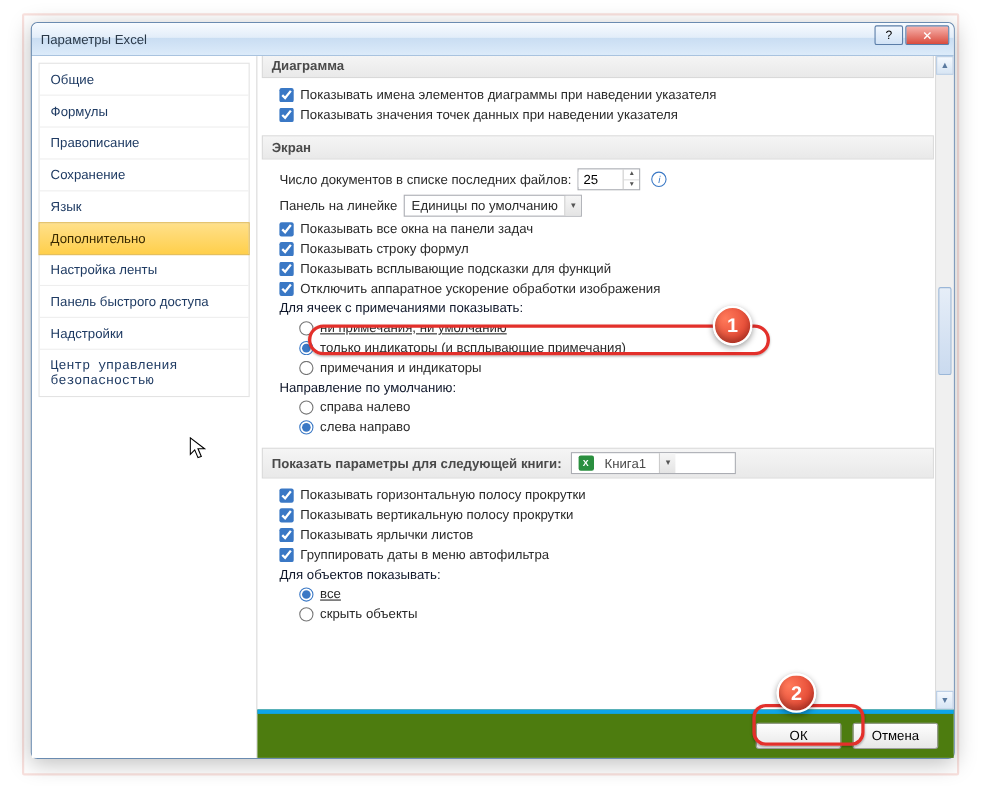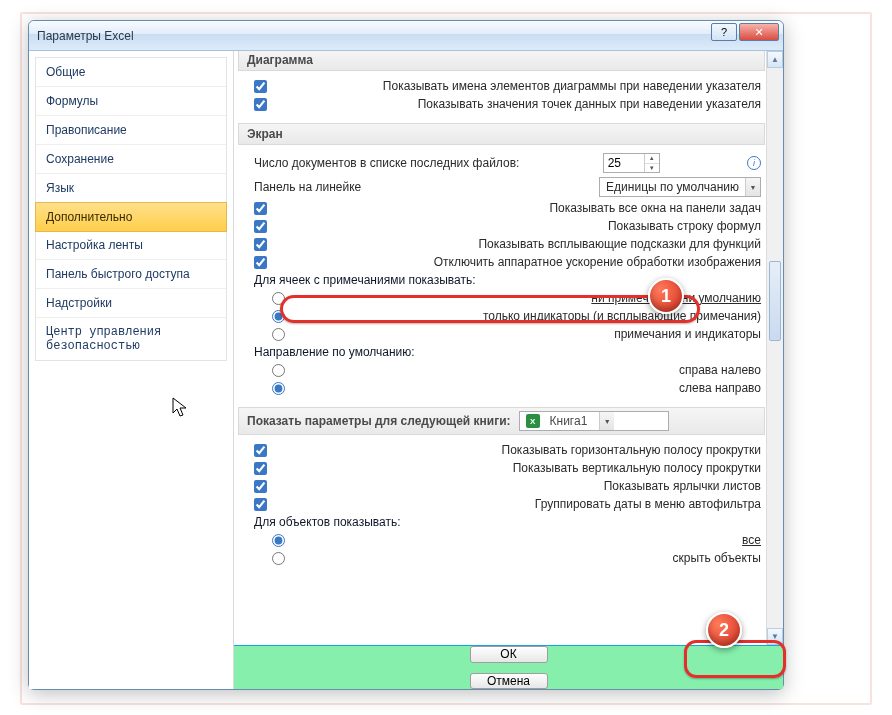--- a/index.html
+++ b/index.html
@@ -1,18 +1,18 @@
 <!DOCTYPE html>
 <html><head>
 <meta charset="utf-8">
 <style>
 * { box-sizing: border-box; margin: 0; padding: 0; font-family: "Segoe UI", Tahoma, sans-serif; font-size: 12px; }
 body { background: #fff; width: 892px; height: 715px; position: relative; overflow: hidden; }
 
-.window { position: absolute; left: 28px; top: 20px; width: 756px; height: 670px; background: #fff; border: 1px solid #6a8bb0; border-radius: 6px; box-shadow: 0 4px 20px rgba(0,0,0,0.25); }
+.window { position: absolute; left: 28px; top: 20px; width: 840px; height: 670px; background: #fff; border: 1px solid #6a8bb0; border-radius: 6px; box-shadow: 0 4px 20px rgba(0,0,0,0.25); }
 .titlebar { height: 30px; background: linear-gradient(#f7fbff, #e2edf9 45%, #c9ddf2 46%, #dcebfa); border-bottom: 1px solid #a9c3df; display: flex; align-items: center; padding: 0 8px; border-radius: 6px 6px 0 0; position: relative; }
 .titlebar .title { font-size: 12px; color: #2b3a4a; }
 .titlebar .btns { position: absolute; right: 4px; top: 2px; display: flex; gap: 2px; }
 .wbtn { width: 26px; height: 18px; border: 1px solid #5a7da8; border-radius: 2px; display: flex; align-items: center; justify-content: center; font-size: 11px; background: linear-gradient(#f3f8fe,#cfe0f3); cursor: pointer; }
 .wbtn.help { background: linear-gradient(#f3f8fe,#d2e3f6); }
 .wbtn.close { background: linear-gradient(#f7b3ad,#d94c3e); color: #fff; width: 40px; }
 
 .body { display: flex; height: calc(100% - 30px); }
 .sidebar { width: 205px; border-right: 1px solid #d9d9d9; padding: 6px; background: #fff; }
 .navlist { border: 1px solid #e3e3e3; }
@@ -24,40 +24,40 @@
 .scrollwrap { flex: 1; overflow: hidden; position: relative; padding: 4px 18px 4px 4px; }
 .scrollinner { position: absolute; left: 4px; right: 18px; top: -8px; }
 .scrollbar { position: absolute; right: 0; top: 0; bottom: 0; width: 17px; background: #f0f0f0; border-left: 1px solid #dcdcdc; }
 .scrollbar .thumb { position: absolute; left: 2px; right: 2px; top: 210px; height: 80px; background: linear-gradient(#e6eef8,#cadaef); border: 1px solid #9bb7d8; border-radius: 2px; }
 .scrollbar .arr { position: absolute; left: 0; right: 0; height: 17px; background: linear-gradient(#f5f9fe,#d7e5f4); border: 1px solid #b7cde6; display: flex; align-items: center; justify-content: center; font-size: 8px; color: #5a7aa0; }
 .scrollbar .arr.up { top: 0; }
 .scrollbar .arr.down { bottom: 0; }
 
 .section-head { background: linear-gradient(#f5f5f5,#e9e9e9); border: 1px solid #d9d9d9; padding: 3px 8px; font-weight: bold; color: #4a4a4a; margin-top: 6px; }
 .section-body { padding: 6px 4px 4px 16px; }
-.row { display: flex; align-items: center; gap: 6px; padding: 2px 0; color: #2a2a2a; white-space: nowrap; justify-content: space-between; }
+.row { display: flex; align-items: center; gap: 6px; padding: 2px 0; color: #2a2a2a; white-space: nowrap; }
 .row .u { text-decoration: underline; }
 .row input[type=checkbox], .row input[type=radio] { accent-color: #3a78c5; }
 .indent { margin-left: 18px; }
 .label-sub { color: #0f172a; padding: 2px 0 2px 0; }
 .numfield { display: inline-flex; align-items: center; border: 1px solid #abadb3; height: 20px; background: #fff; }
 .numfield input { border: none; width: 40px; text-align: left; padding: 0 4px; outline: none; }
 .numfield .spin { width: 15px; height: 100%; border-left: 1px solid #ccc; display: flex; flex-direction: column; }
 .numfield .spin span { flex: 1; font-size: 6px; display: flex; align-items: center; justify-content: center; color: #555; border-bottom: 1px solid #ddd; cursor: pointer; }
 .numfield .spin span:last-child { border-bottom: none; }
 .info-icon { width: 14px; height: 14px; border-radius: 50%; border: 1px solid #3a78c5; color: #3a78c5; font-size: 9px; font-style: italic; display: inline-flex; align-items: center; justify-content: center; margin-left: 4px; }
 .dropdown { display: inline-flex; align-items: center; border: 1px solid #abadb3; background: #fff; height: 20px; }
 .dropdown span { padding: 0 6px; }
 .dropdown .dd { width: 15px; height: 100%; border-left: 1px solid #ccc; display: flex; align-items: center; justify-content: center; font-size: 7px; color: #555; background: linear-gradient(#f6f6f6,#e4e4e4); }
 .xl-icon { width: 14px; height: 14px; display: inline-flex; align-items: center; justify-content: center; background: #2a8f3f; color: #fff; font-size: 8px; font-weight: bold; margin-right: 4px; border-radius: 2px; }
 
 .section-head.withdd { display: flex; align-items: center; gap: 8px; }
 .section-head.withdd .dropdown { font-weight: normal; background: #fff; }
 
-.footer { height: 44px; border-top: 1px solid #0ea5e9; display: flex; align-items: center; justify-content: flex-end; gap: 10px; padding: 0 14px; background: #86efac; flex-direction: column; }
+.footer { height: 44px; border-top: 4px solid #0ea5e9; display: flex; align-items: center; justify-content: flex-end; gap: 10px; padding: 0 14px; background: #4d7c0f; }
 .btn { min-width: 78px; height: 24px; border: 1px solid #9e9e9e; background: linear-gradient(#fefefe,#e7e7e7); border-radius: 3px; cursor: pointer; display: inline-flex; align-items: center; justify-content: center; }
 
 .callout-red { border: 3px solid #e3302b; border-radius: 16px; position: absolute; box-shadow: 0 1px 2px rgba(0,0,0,0.3); pointer-events: none; }
 .callout-1 { left: 280px; top: 295px; width: 420px; height: 28px; }
 .callout-2 { left: 684px; top: 640px; width: 102px; height: 38px; border-radius: 12px; }
 .badge { width: 36px; height: 36px; border-radius: 50%; background: radial-gradient(circle at 30% 30%, #ff7a5a, #d83324); border: 2px solid #fff; box-shadow: 0 2px 6px rgba(0,0,0,0.4), inset 0 -4px 6px rgba(0,0,0,0.25); color: #fff; font-weight: bold; font-size: 18px; display: flex; align-items: center; justify-content: center; position: absolute; }
 .badge-1 { left: 648px; top: 278px; }
 .badge-2 { left: 706px; top: 612px; }
 
 .cursor { position: absolute; left: 172px; top: 397px; pointer-events: none; }

